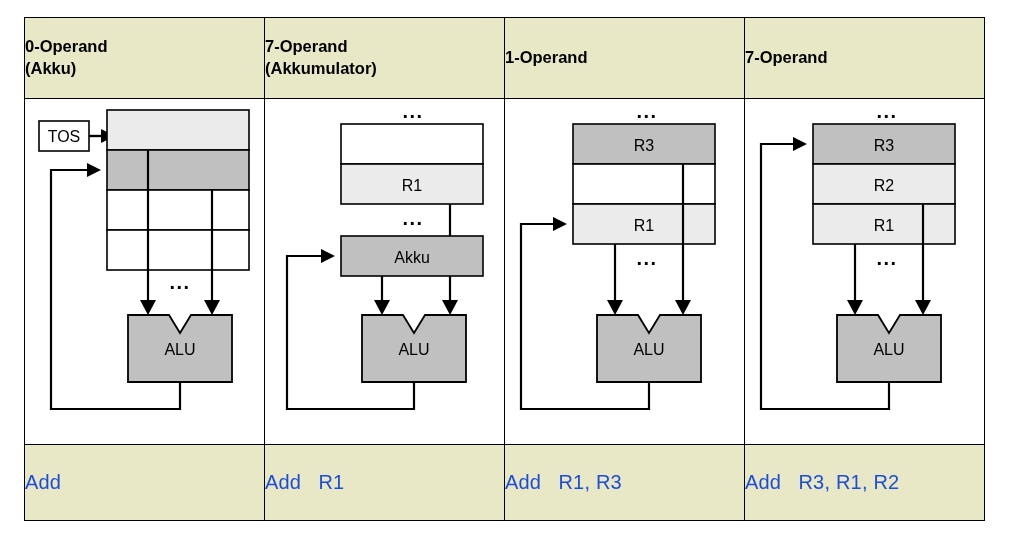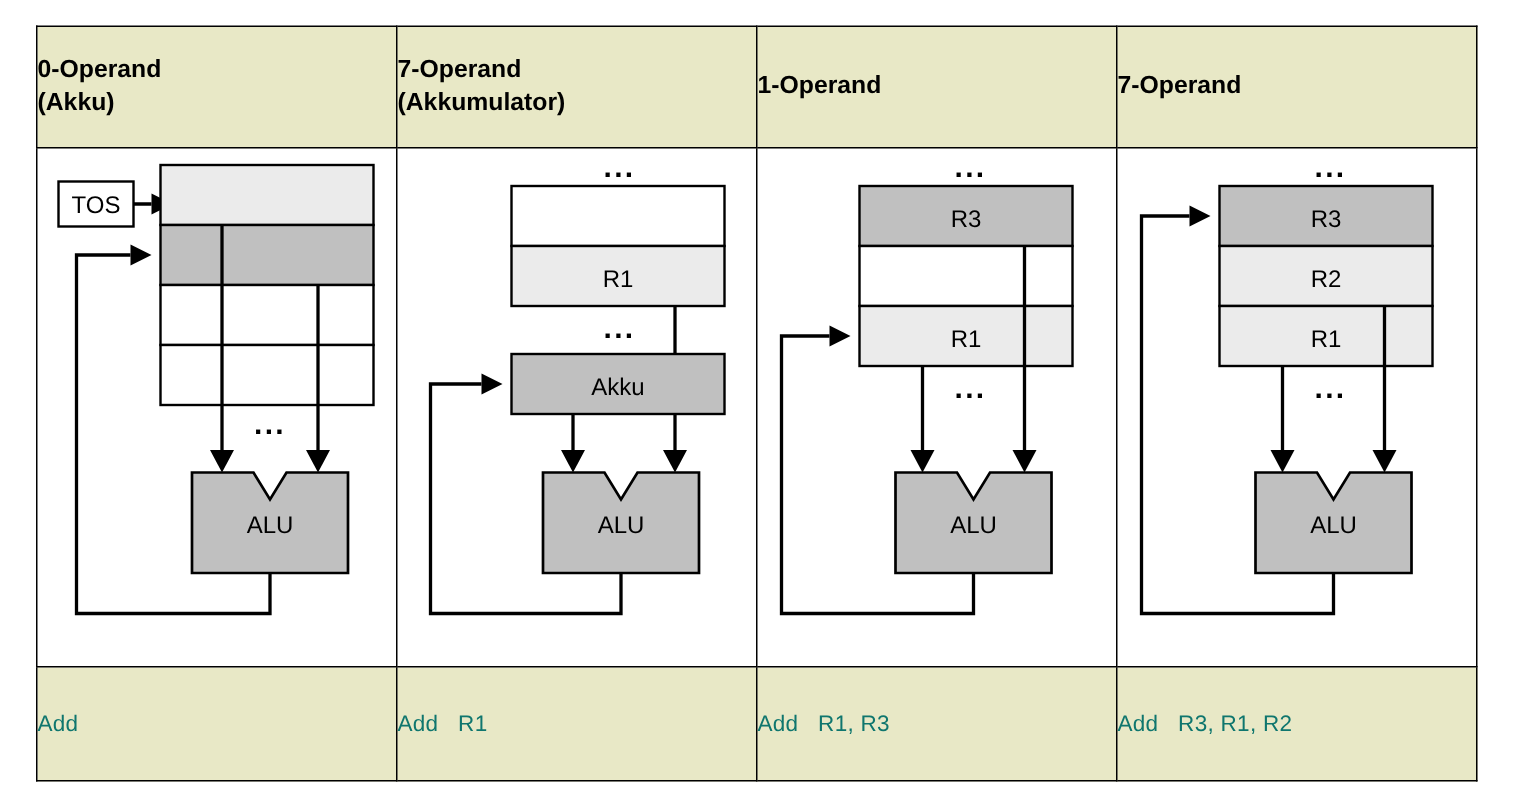--- a/index.html
+++ b/index.html
@@ -50,22 +50,22 @@
     vertical-align: top;
     height: 345px;
     padding: 0;
   }
   td.diagram-cell svg { display: block; }
   td.instr-cell {
     background: #e8e8c6;
     height: 75px;
     vertical-align: middle;
     padding: 0 0 0 18px;
-    font-size: 15px;
-    color: #0f766e;
+    font-size: 20px;
+    color: #1d4ed8;
     white-space: pre;
     letter-spacing: 0.2px;
   }
   .svg-txt {
     font-family: "Liberation Sans", sans-serif;
     font-size: 16px;
     fill: #000000;
   }
   .svg-txt-dots {
     font-family: "Liberation Sans", sans-serif;

